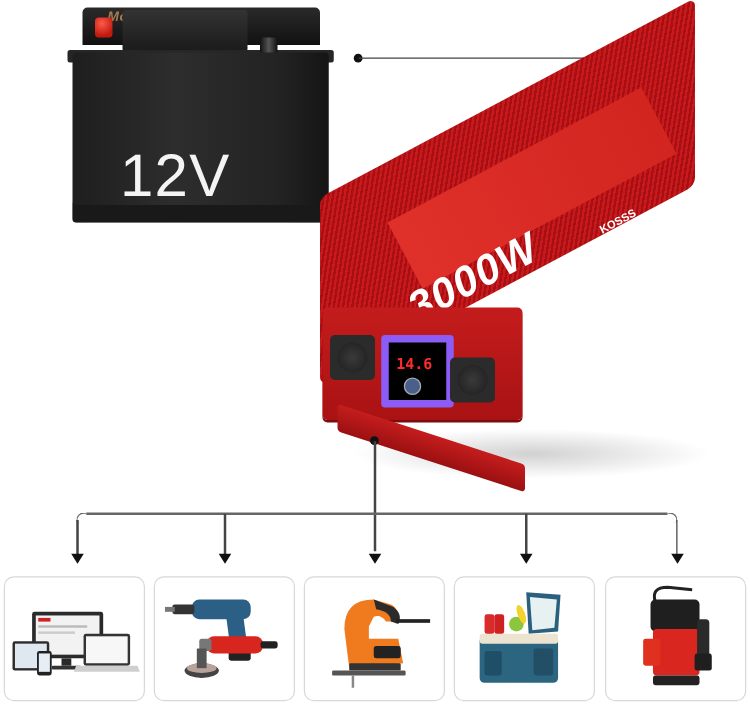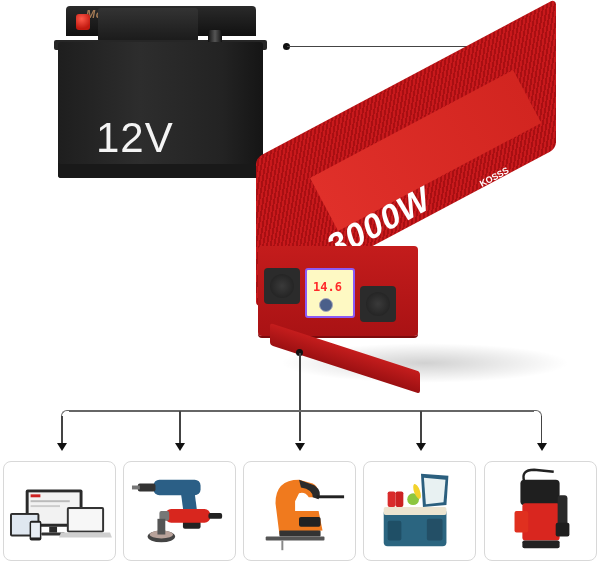--- a/index.html
+++ b/index.html
@@ -8,21 +8,21 @@
 
   
   .battery { left: 58px; top: 0px; width: 205px; height: 178px; }
   .bat-top { position:absolute; left: 8px; top: 6px; width: 190px; height: 30px; background: linear-gradient(#2a2a2a,#111); border-radius: 4px 4px 0 0; }
   .bat-brand { position:absolute; left: 20px; top: 2px; font-size: 11px; font-style: italic; font-weight: bold; color: #a37a55; letter-spacing: 0.5px; }
   .bat-lid { position:absolute; left: 40px; top: 8px; width: 100px; height: 34px; background: linear-gradient(#333,#1a1a1a); border-radius: 3px; }
   .bat-term-pos { position:absolute; left: 18px; top: 14px; width: 14px; height: 16px; background: radial-gradient(circle at 40% 30%, #ff5a4a, #c21a10 70%); border-radius: 3px; }
   .bat-term-neg { position:absolute; left: 150px; top: 30px; width: 14px; height: 20px; background: linear-gradient(90deg,#111,#555,#111); border-radius: 3px; }
   .bat-body { position:absolute; left: 0px; top: 42px; width: 205px; height: 136px; background: linear-gradient(90deg,#1e1e1e,#2d2d2d 40%,#232323 80%,#151515); border-radius: 3px; box-shadow: inset 0 -14px 0 #191919; }
   .bat-rim { position:absolute; left: -4px; top: 40px; width: 213px; height: 10px; background: #262626; border-radius: 2px; }
-  .bat-label { position:absolute; left: 38px; top: 72px; font-size: 42px; color: #f4f4f4; letter-spacing: 1px; }
+  .bat-label { position:absolute; left: 38px; top: 72px; font-size: 48px; color: #f4f4f4; letter-spacing: 1px; }
 
   
   .line { background: #444; }
   .dot { width: 7px; height: 7px; border-radius: 50%; background: #111; }
   .arrow { width: 0; height: 0; border-left: 5px solid transparent; border-right: 5px solid transparent; border-top: 8px solid #111; }
 
   
   .inverter { left: 250px; top: 118px; width: 310px; height: 270px; }
   .inv-shadow { position:absolute; left: 30px; top: 225px; width: 290px; height: 40px; background: radial-gradient(ellipse at center, rgba(0,0,0,0.18), rgba(0,0,0,0) 70%); }
   .inv-body { position:absolute; left: 6px; top: 40px; width: 300px; height: 150px;
@@ -33,21 +33,21 @@
   .inv-band { position:absolute; left: 60px; top: 60px; width: 230px; height: 60px;
     background: linear-gradient(90deg,#e0302a,#d22520); transform: rotate(-28deg); transform-origin: left top; }
   .inv-title { position:absolute; left: 70px; top: 114px; transform: rotate(-28deg); transform-origin: left top;
     font-size: 34px; font-weight: bold; color: #ffffff; letter-spacing: 1px; font-style: italic; }
   .inv-subtitle { position:absolute; left: 92px; top: 144px; transform: rotate(-28deg); transform-origin: left top;
     font-size: 9px; color: #ffffff; letter-spacing: 0.5px; white-space: nowrap; }
   .inv-brand { position:absolute; left: 228px; top: 62px; transform: rotate(-28deg); transform-origin: left top;
     font-size: 9px; font-weight: bold; color: #ffffff; }
   .socket { position:absolute; width: 36px; height: 36px; background: #2b2b2b; border-radius: 4px; }
   .socket::after { content:""; position:absolute; left: 6px; top: 6px; width: 24px; height: 24px; border-radius: 50%; background: radial-gradient(circle,#3a3a3a,#1c1c1c); }
-  .display { position:absolute; left: 55px; top: 150px; width: 46px; height: 46px; background: #fef9c3; border-radius: 3px; border: 2px solid #8b5cf6; }
+  .display { position:absolute; left: 55px; top: 150px; width: 46px; height: 46px; background: #000000; border-radius: 3px; border: 6px solid #8b5cf6; }
   .display-val { position:absolute; left: 6px; top: 10px; font-family: "DejaVu Sans Mono", monospace; font-size: 12px; color: #ff2a2a; font-weight: bold; }
   .power-btn { position:absolute; left: 12px; top: 28px; width: 12px; height: 12px; border-radius: 50%; background: #4a5f8a; border: 1px solid #aab; }
   .inv-foot { position:absolute; left: 20px; top: 205px; width: 150px; height: 22px; background: linear-gradient(#c51d1d,#9b1012); transform: skewY(18deg); transform-origin: left top; border-radius: 3px; }
 
   
   .card { position:absolute; top: 461px; width: 113px; height: 100px; background: #fff; border: 1.5px solid #d8d8d8; border-radius: 8px; box-sizing: border-box; overflow: hidden; }
   .card .ill { position:absolute; left: 0; top: 0; width: 100%; height: 100%; }
 </style>
 </head>
 <body>

